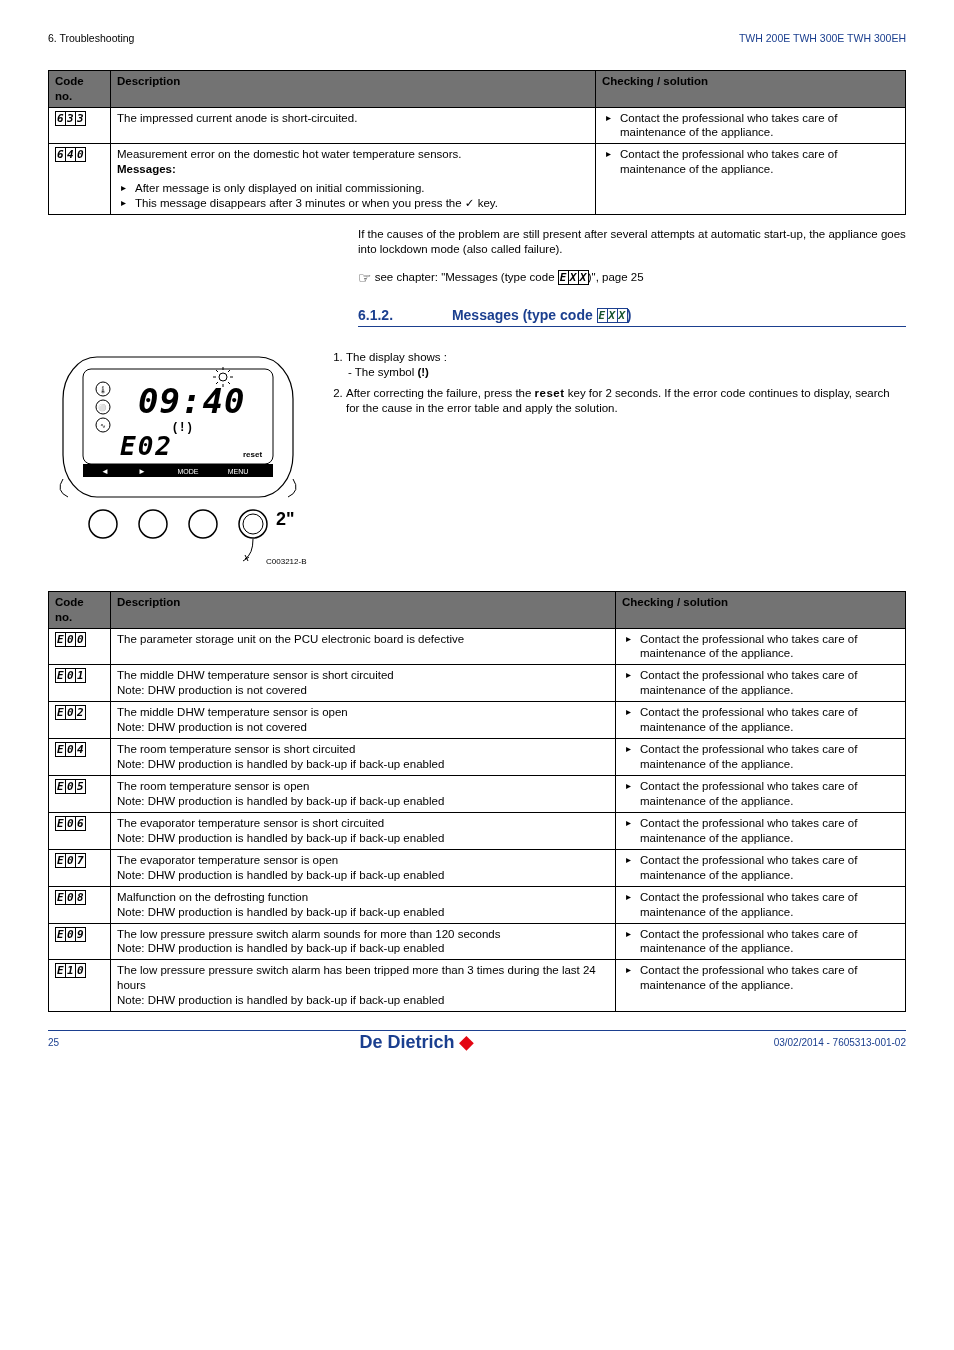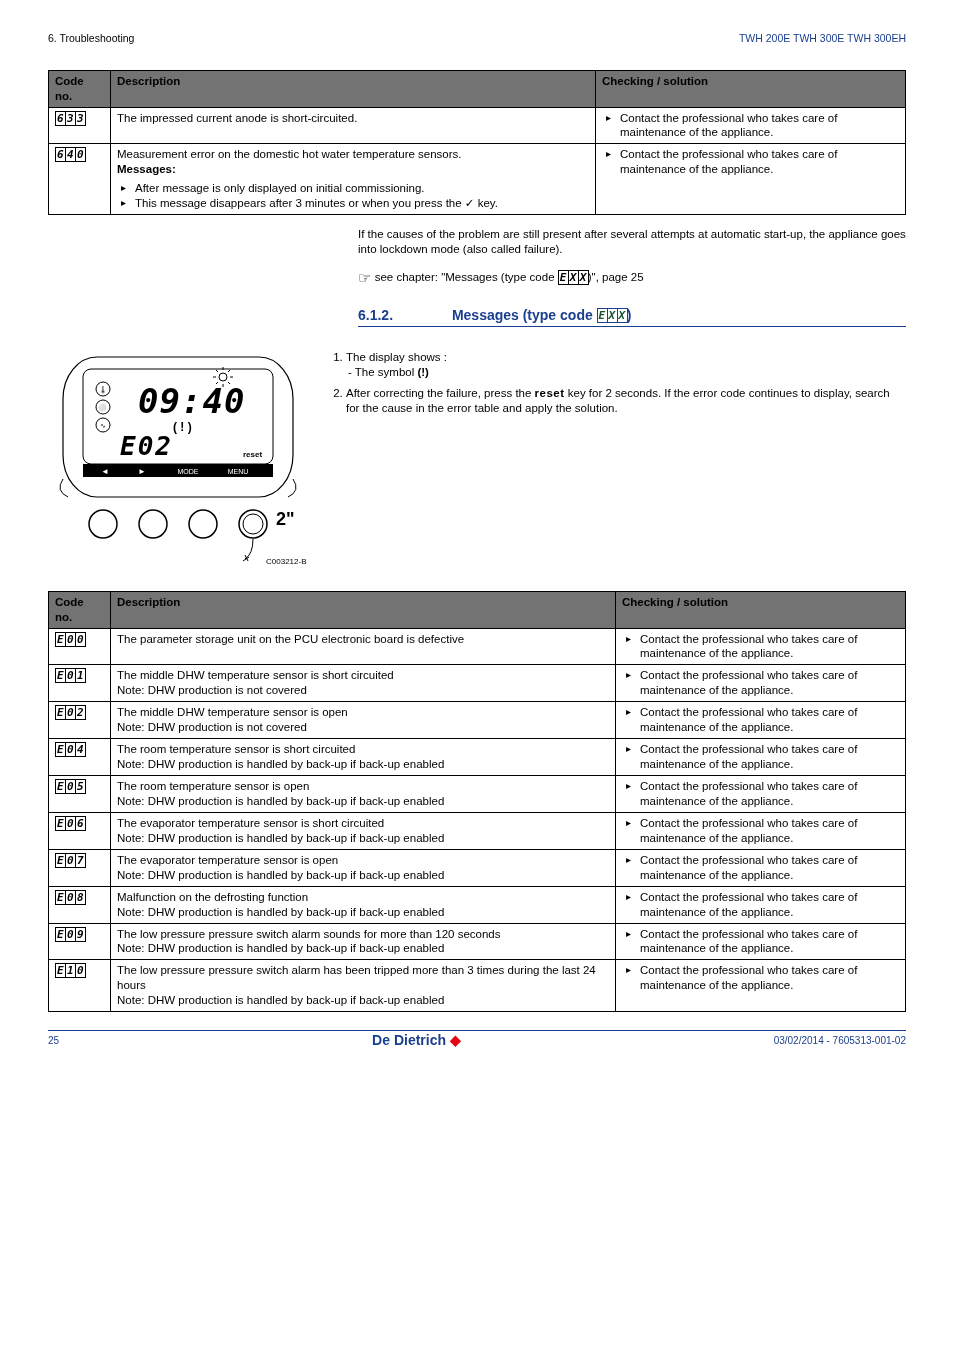--- a/index.html
+++ b/index.html
@@ -111,21 +111,21 @@
 
   .footer-row {
     display: flex;
     justify-content: space-between;
     align-items: center;
     font-size: 10px;
     color: #1b3f8f;
     border-top: 1px solid #1b3f8f;
     margin-top: 18px;
   }
-  .logo { font-weight: bold; font-size: 14px; color: #1b3f8f; text-align: center; }
+  .logo { font-weight: bold; font-size: 18px; color: #1b3f8f; text-align: center; }
   .logo .d { color: #e30613; }
 
   .reset-key {
     font-family: "Arial Narrow", Arial, sans-serif;
     font-weight: bold;
     letter-spacing: 0.5px;
   }
 </style>
 </head>
 <body>

